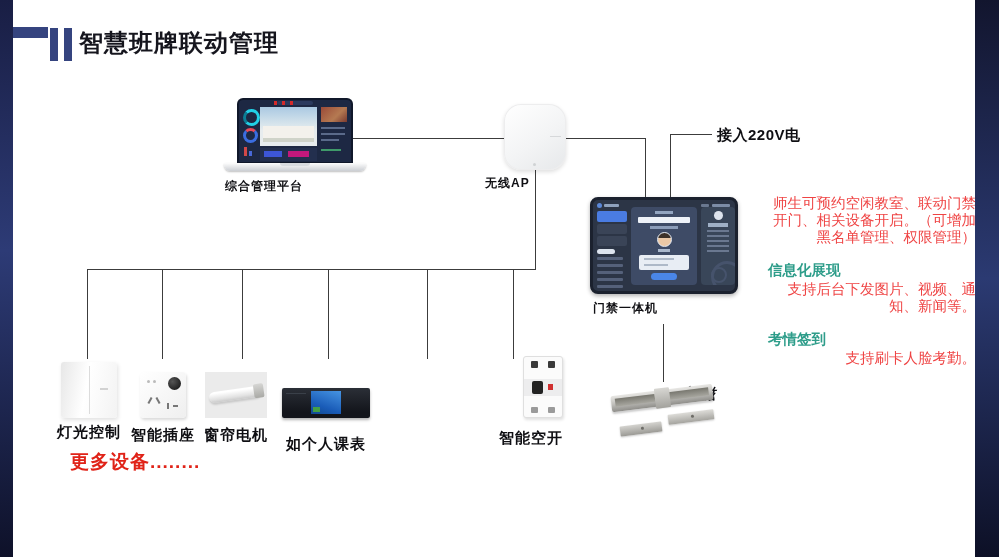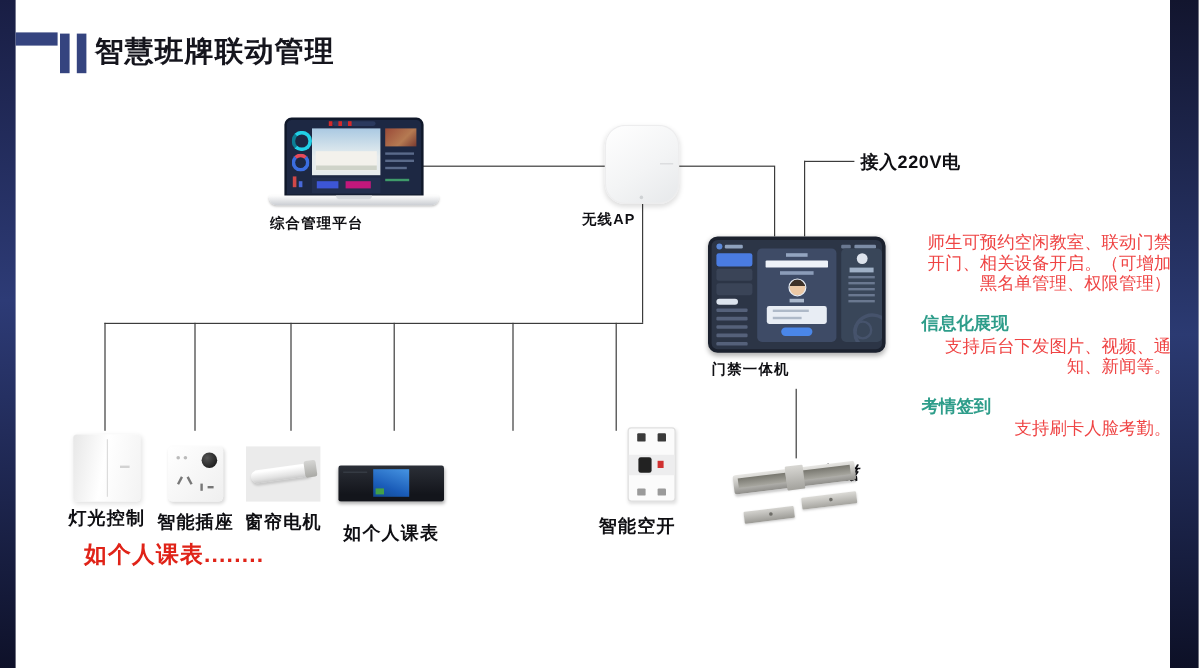--- a/index.html
+++ b/index.html
@@ -375,15 +375,15 @@
       <div class="f-body">支持后台下发图片、视频、通知、新闻等。</div>
     </div>
     <div class="feature">
       <div class="f-head">考情签到</div>
       <div class="f-body">支持刷卡人脸考勤。</div>
     </div>
     <div class="feature">
     </div>
   </div>
 
-  <div class="more-devices">如个人课表........</div>
+  <div class="more-devices">更多设备........</div>
 
 </div>
 
 </body></html>

